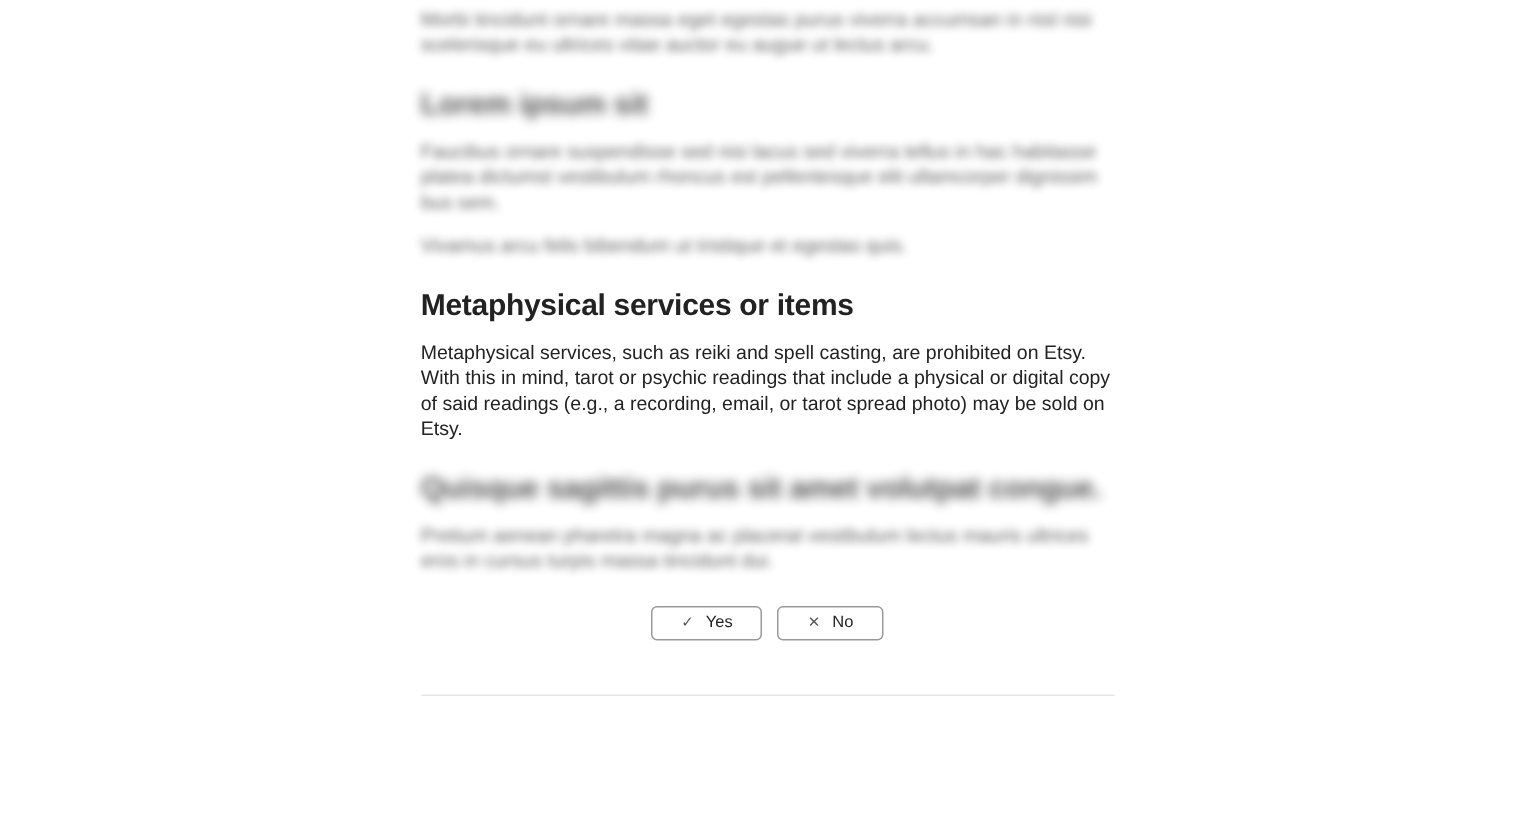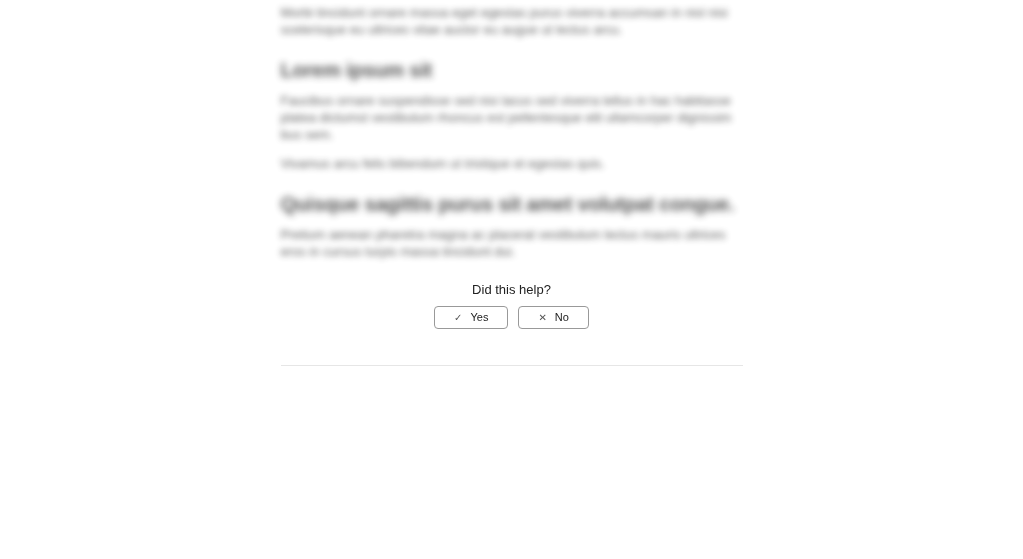--- a/index.html
+++ b/index.html
@@ -85,29 +85,30 @@
 <div class="content">
 
   <p class="body redacted">Morbi tincidunt ornare massa eget egestas purus viverra accumsan in nisl nisi scelerisque eu ultrices vitae auctor eu augue ut lectus arcu.</p>
 
   <h2 class="section redacted">Lorem ipsum sit</h2>
 
   <p class="body redacted">Faucibus ornare suspendisse sed nisi lacus sed viverra tellus in hac habitasse platea dictumst vestibulum rhoncus est pellentesque elit ullamcorper dignissim bus sem.</p>
 
   <p class="body redacted">Vivamus arcu felis bibendum ut tristique et egestas quis.</p>
 
+  <h2 class="section">Metaphysical services or items</h2>
 
+  <p class="body">Metaphysical services, such as reiki and spell casting, are prohibited on Etsy. With this in mind, tarot or psychic readings that include a physical or digital copy of said readings (e.g., a recording, email, or tarot spread photo) may be sold on Etsy.</p>
 
 
   <h2 class="section redacted">Quisque sagittis purus sit amet volutpat congue.</h2>
 
   <p class="body redacted">Pretium aenean pharetra magna ac placerat vestibulum lectus mauris ultrices eros in cursus turpis massa tincidunt dui.</p>
 
   <div class="feedback">
-    <div class="feedback-q">Did this help?</div>
     <div class="fb-row">
       <button class="fb-btn">
         <span class="fb-icon">✓</span>
         <span>Yes</span>
       </button>
       <button class="fb-btn">
         <span class="fb-icon">✕</span>
         <span>No</span>
       </button>
     </div>

